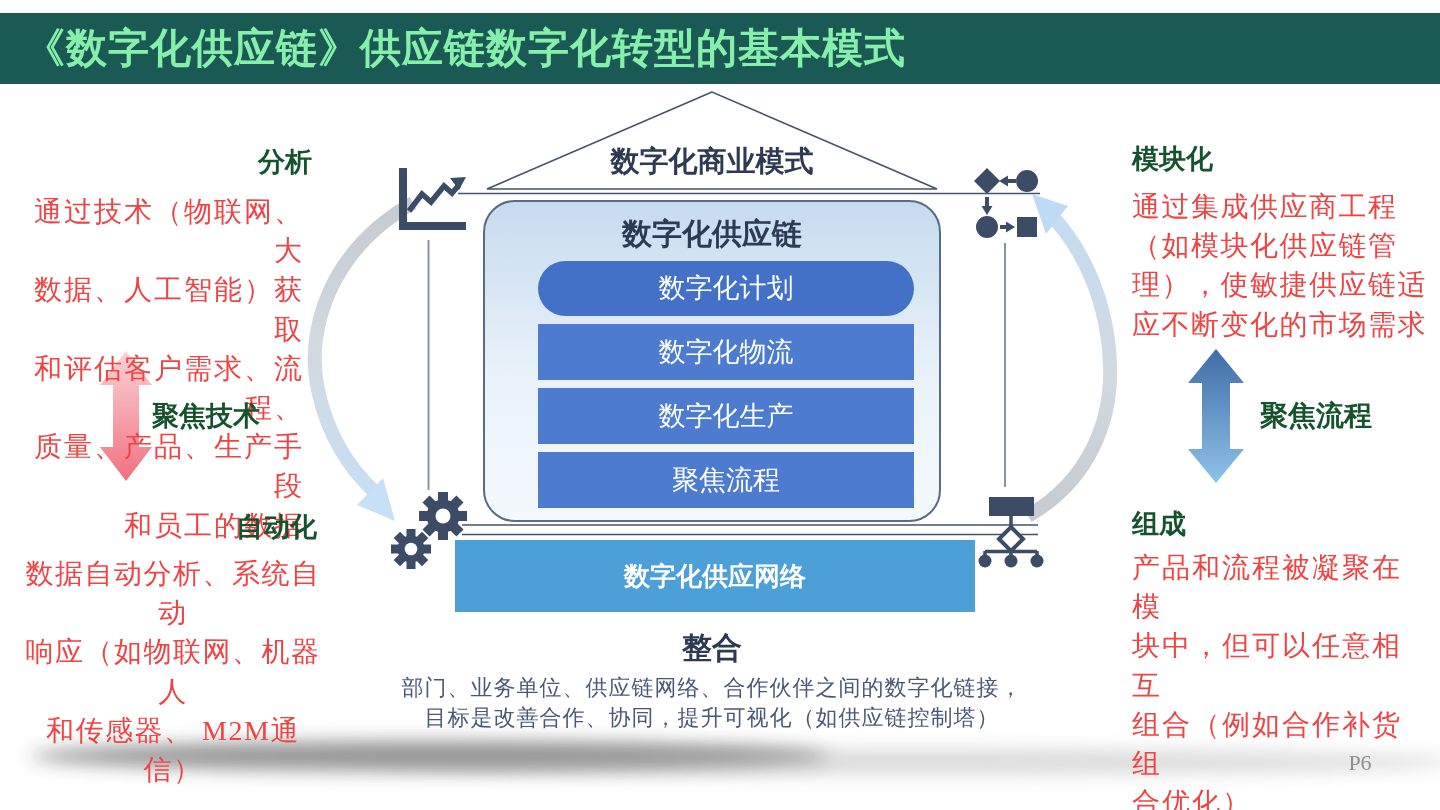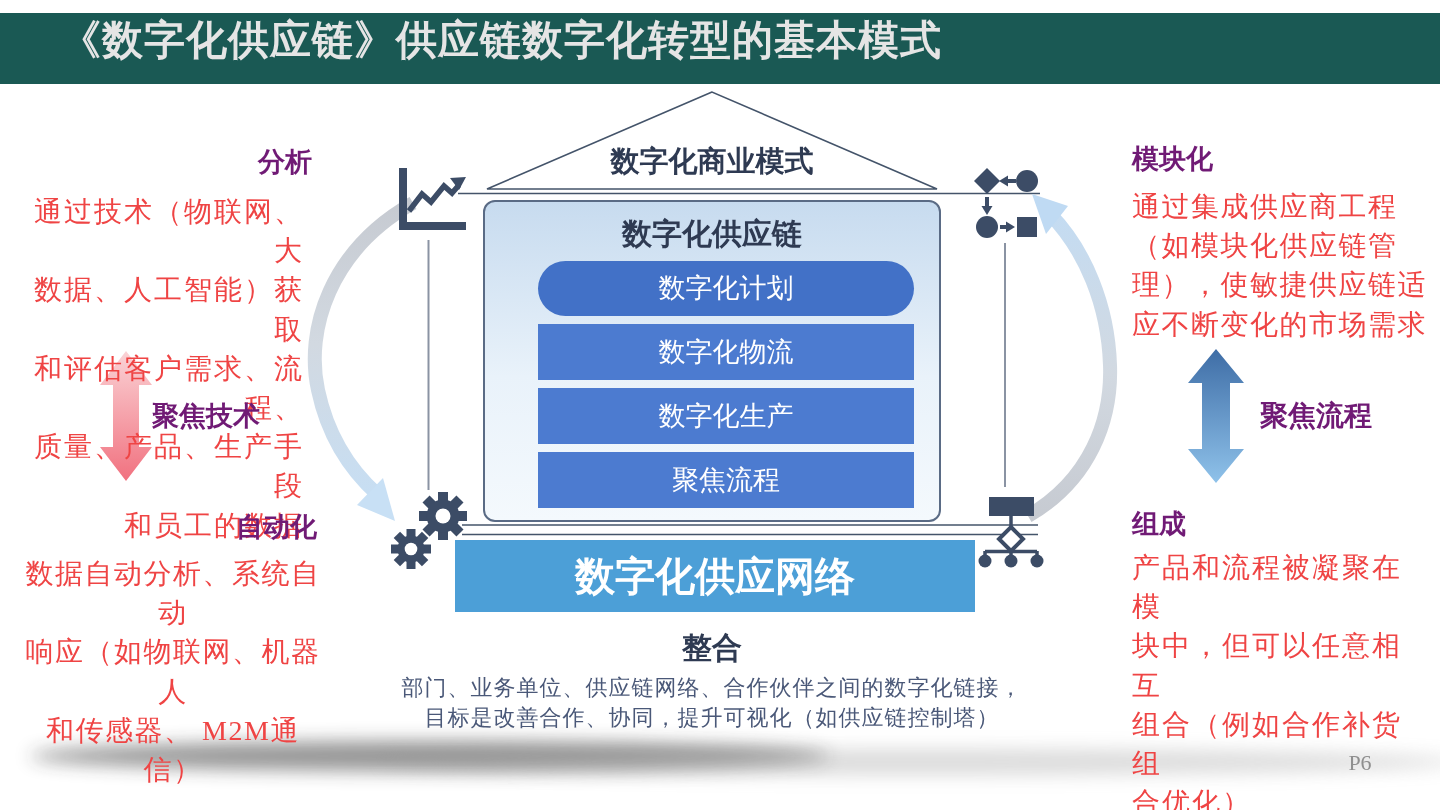--- a/index.html
+++ b/index.html
@@ -1,42 +1,42 @@
 <!DOCTYPE html>
 <html><head>
 <meta charset="utf-8">
 <style>
   html,body{margin:0;padding:0;background:#fff;}
   .slide{position:relative;width:1440px;height:810px;background:#ffffff;overflow:hidden;
          font-family:"Liberation Sans",sans-serif;}
   
   .titlebar{position:absolute;left:0;top:13px;width:1440px;height:71px;background:#1A5954;
-            color:#e5e5e5;display:flex;box-sizing:border-box;padding-left:60px;
+            color:#86efac;display:flex;align-items:center;box-sizing:border-box;padding-left:24px;
             font-size:41px;font-weight:bold;letter-spacing:1px;}
   
   .overlay{position:absolute;left:0;top:0;}
   
-  .h-side{position:absolute;font-size:27px;font-weight:bold;color:#701a75;}
+  .h-side{position:absolute;font-size:27px;font-weight:bold;color:#14532d;}
   .b-side{position:absolute;font-family:"Liberation Serif",serif;color:#ef4444;
           font-size:28px;line-height:1.4;white-space:pre-line;letter-spacing:2px;}
   
   .roof-label{position:absolute;left:512px;top:142px;width:400px;text-align:center;
               font-size:29px;font-weight:bold;color:#2E3A52;}
   .sc-box{position:absolute;left:483px;top:200px;width:458px;height:322px;box-sizing:border-box;
-          border:2px solid #5A6B85;border-radius:12px;
+          border:2px solid #5A6B85;border-radius:32px;
           background:linear-gradient(180deg,#C7DBEF 0%,#E9F2FA 55%,#F4F9FD 100%);}
   .sc-title{position:absolute;left:0;top:12px;width:100%;text-align:center;
             font-size:30px;font-weight:bold;color:#2E3A52;}
   .sc-items{position:absolute;left:41px;top:59px;width:376px;display:flex;
             flex-direction:column;gap:8px;margin-left:12px;}
   .sc-item{height:56px;line-height:56px;text-align:center;color:#ffffff;
            font-family:"Liberation Serif",serif;font-size:27px;background:#4C7BD0;}
   .sc-item.pill{background:#4271C7;border-radius:28px;height:55px;line-height:55px;}
   .network-bar{position:absolute;left:455px;top:540px;width:520px;height:72px;background:#4C9FD7;
-               color:#ffffff;font-size:40px;font-weight:bold;text-align:center;line-height:72px;}
+               color:#ffffff;font-size:26px;font-weight:bold;text-align:center;line-height:72px;}
   .integration-h{position:absolute;left:462px;top:628px;width:500px;text-align:center;
                  font-size:30px;font-weight:bold;color:#2E3A52;}
   .integration-b{position:absolute;left:382px;top:673px;width:660px;text-align:center;
                  font-family:"Liberation Serif",serif;font-size:22px;line-height:1.35;
                  color:#4A5878;white-space:pre-line;letter-spacing:1px;}
   
   .h-analysis{left:40px;top:144px;width:272px;text-align:right;}
   .b-analysis{left:34px;top:192px;width:270px;text-align:right;}
   .lbl-tech{left:152px;top:398px;}
   .h-auto{left:40px;top:509px;width:277px;text-align:right;}

